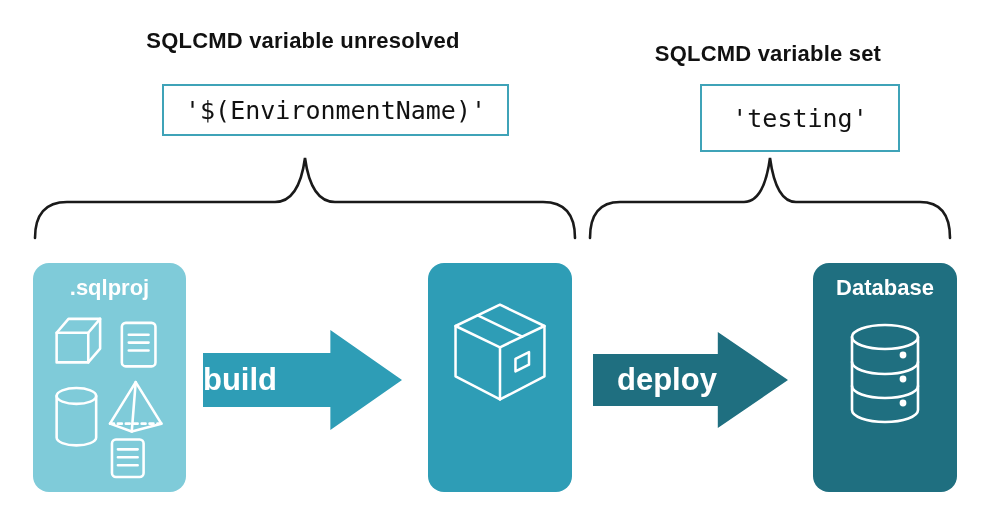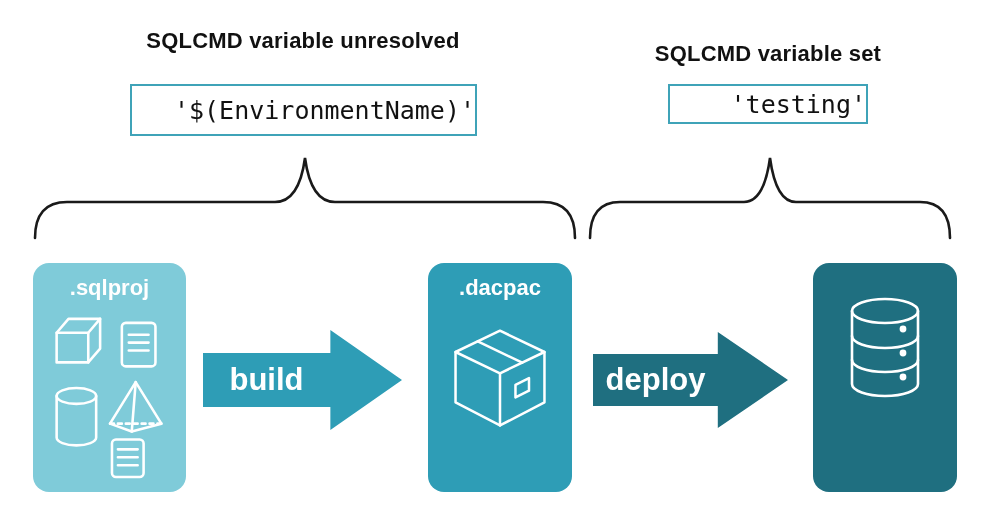--- a/index.html
+++ b/index.html
@@ -17,40 +17,41 @@
     position:relative;overflow:hidden;
   }
   .abs{position:absolute;}
   .heading{
     font-weight:700;font-size:22px;color:var(--text-black);
     text-align:center;letter-spacing:.2px;
   }
   .codebox{
     border:2px solid var(--code-border);
     background:#ffffff;
-    display:flex;align-items:center;justify-content:flex-end;
+    display:flex;align-items:center;justify-content:center;
     box-sizing:border-box;
+    margin-left:32px;
   }
   .codebox span{
     font-family:"DejaVu Sans Mono", monospace;
     font-size:25px;color:var(--text-black);white-space:nowrap;
   }
   .brace{stroke:#1a1a1a;stroke-width:2.6;fill:none;stroke-linecap:round;}
   .node{
     border-radius:16px;
     display:flex;flex-direction:column;align-items:center;
     box-sizing:border-box;padding-top:12px;
   }
   .node-label{
     color:#ffffff;font-weight:700;font-size:22px;text-align:center;
   }
   .node-icon{margin-top:10px;}
   .icon-stroke{stroke:#ffffff;stroke-width:2.6;fill:none;stroke-linejoin:round;stroke-linecap:round;}
   .arrow{
-    display:flex;align-items:center;justify-content:center;
+    display:flex;align-items:center;justify-content:flex-start;
   }
   .arrow-label{
     color:#ffffff;font-weight:700;font-size:31px;
   }
   #build-arrow{
     background:var(--mid-teal);
     clip-path:polygon(0 23%, 64% 23%, 64% 0%, 100% 50%, 64% 100%, 64% 77%, 0 77%);
     padding-right:72px;box-sizing:border-box;
   }
   #deploy-arrow{
@@ -66,21 +67,21 @@
 <body>
 
 <div class="abs heading" style="left:118px;top:28px;width:370px;">SQLCMD variable unresolved</div>
 
 <div class="abs codebox" style="left:130px;top:84px;width:347px;height:52px;">
   <span>'$(EnvironmentName)'</span>
 </div>
 
 <div class="abs heading" style="left:600px;top:28px;width:336px;margin-top:13px;">SQLCMD variable set</div>
 
-<div class="abs codebox" style="left:668px;top:84px;width:200px;height:40px;">
+<div class="abs codebox" style="left:668px;top:84px;width:200px;height:68px;">
   <span>'testing'</span>
 </div>
 
 <svg class="abs" style="left:33px;top:150px;" width="544" height="92" viewBox="0 0 544 92" aria-hidden="true">
   <path class="brace" d="M 2 88 Q 2 52 34 52 L 242 52 Q 266 52 272 8 Q 278 52 302 52 L 510 52 Q 542 52 542 88"></path>
 </svg>
 
 <svg class="abs" style="left:588px;top:150px;" width="364" height="92" viewBox="0 0 364 92" aria-hidden="true">
   <path class="brace" d="M 2 88 Q 2 52 32 52 L 156 52 Q 176 52 182 8 Q 188 52 208 52 L 332 52 Q 362 52 362 88"></path>
 </svg>
@@ -116,35 +117,35 @@
       <path class="icon-stroke" d="M 68 140 H 88 M 68 148 H 88 M 68 156 H 88"></path>
     </g>
   </svg>
 </div>
 
 <div class="abs arrow" id="build-arrow" style="left:203px;top:330px;width:199px;height:100px;">
   <span class="arrow-label">build</span>
 </div>
 
 <div class="abs node" id="dacpac-box" style="left:428px;top:263px;width:144px;height:229px;">
-  <div class="node-label">.dacpac</div>
   <svg class="node-icon" style="margin-top:22px;" width="116" height="116" viewBox="0 0 120 116" aria-hidden="true">
     <path class="icon-stroke" d="M 60 6 L 106 28 L 106 80 L 60 104 L 14 80 L 14 28 Z"></path>
     <path class="icon-stroke" d="M 14 28 L 60 50 L 106 28"></path>
     <path class="icon-stroke" d="M 60 50 V 104"></path>
     <path class="icon-stroke" d="M 37 17 L 83 39"></path>
     <path class="icon-stroke" d="M 76 62 L 90 55 L 90 68 L 76 75 Z"></path>
   </svg>
 </div>
 
-<div class="abs arrow" id="deploy-arrow" style="left:593px;top:332px;width:195px;height:96px;">
+<div class="abs arrow" id="deploy-arrow" style="left:593px;top:332px;width:195px;height:96px;padding-left:24px;">
   <span class="arrow-label">deploy</span>
 </div>
 
 <div class="abs node" id="database-box" style="left:813px;top:263px;width:144px;height:229px;">
+  <div class="node-label">Database</div>
   <svg class="node-icon" style="margin-top:18px;" width="96" height="112" viewBox="0 0 96 110" aria-hidden="true">
     <ellipse class="icon-stroke" cx="48" cy="17" rx="33" ry="12"></ellipse>
     <path class="icon-stroke" d="M 15 17 V 90 A 33 12 0 0 0 81 90 V 17"></path>
     <path class="icon-stroke" d="M 15 42 A 33 12 0 0 0 81 42"></path>
     <path class="icon-stroke" d="M 15 66 A 33 12 0 0 0 81 66"></path>
     <circle cx="66" cy="35" r="3.4" fill="#ffffff"></circle>
     <circle cx="66" cy="59" r="3.4" fill="#ffffff"></circle>
     <circle cx="66" cy="83" r="3.4" fill="#ffffff"></circle>
   </svg>
 </div>

